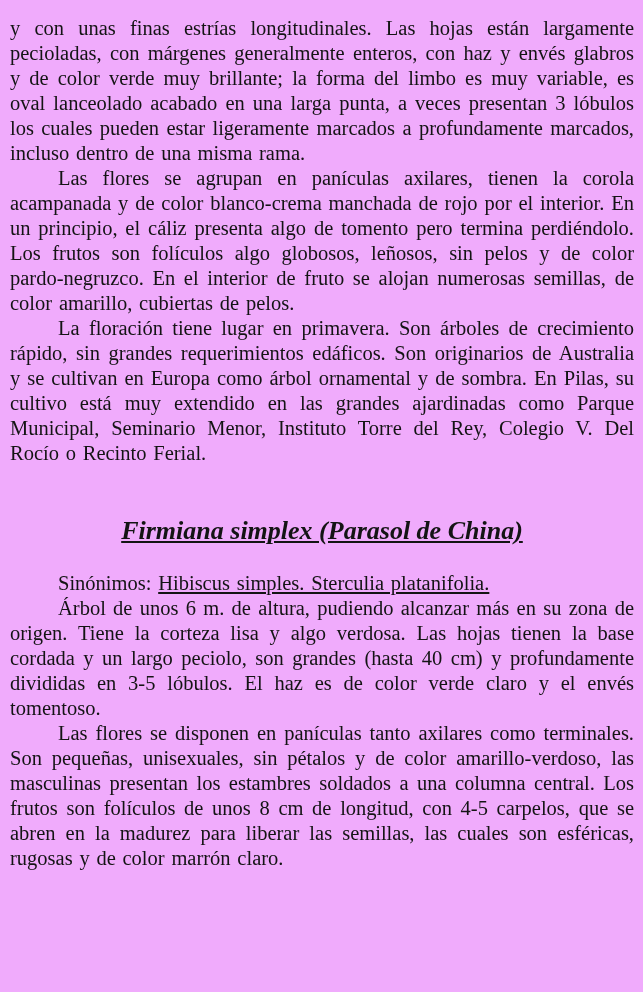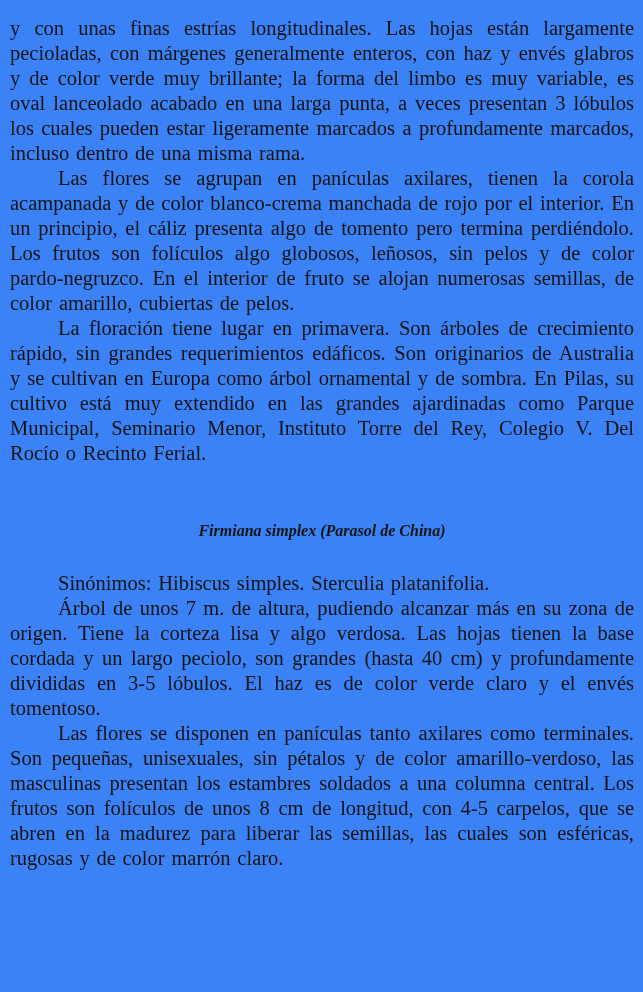--- a/index.html
+++ b/index.html
@@ -28,41 +28,43 @@
     word-spacing: 0.08em;
   }
   .para.first {
     text-indent: 0;
   }
   .heading {
     margin: 52px 0 27px 0;
     text-align: center;
     font-weight: 700;
     font-style: italic;
-    font-size: 16px;
+    font-size: 26px;
     line-height: 26px;
     text-indent: 0;
+    text-decoration: underline;
   }
   .underline {
+    text-decoration: underline;
     margin-top: 24px;
   }
 </style>
 </head>
 <body style="background: rgb(255, 255, 255);">
 
-<div class="page" style="background: #3b82f6; color: rgb(20, 20, 20);">
+<div class="page" style="background: #f0abfc; color: rgb(20, 20, 20);">
 
   <p class="para first">y con unas finas estrías longitudinales. Las hojas están largamente pecioladas, con márgenes generalmente enteros, con haz y envés glabros y de color verde muy brillante; la forma del limbo es muy variable, es oval lanceolado acabado en una larga punta, a veces presentan 3 lóbulos los cuales pueden estar ligeramente marcados a profundamente marcados, incluso dentro de una misma rama.</p>
 
   <p class="para">Las flores se agrupan en panículas axilares, tienen la corola acampanada y de color blanco-crema manchada de rojo por el interior. En un principio, el cáliz presenta algo de tomento pero termina perdiéndolo. Los frutos son folículos algo globosos, leñosos, sin pelos y de color pardo-negruzco. En el interior de fruto se alojan numerosas semillas, de color amarillo, cubiertas de pelos.</p>
 
   <p class="para">La floración tiene lugar en primavera. Son árboles de crecimiento rápido, sin grandes requerimientos edáficos. Son originarios de Australia y se cultivan en Europa como árbol ornamental y de sombra. En Pilas, su cultivo está muy extendido en las grandes ajardinadas como Parque Municipal, Seminario Menor, Instituto Torre del Rey, Colegio V. Del Rocío o Recinto Ferial.</p>
 
   <h2 class="heading">Firmiana simplex (Parasol de China)</h2>
 
   <p class="para"><span>Sinónimos: </span><span class="underline">Hibiscus simples. Sterculia platanifolia.</span></p>
 
-  <p class="para">Árbol de unos 7 m. de altura, pudiendo alcanzar más en su zona de origen. Tiene la corteza lisa y algo verdosa. Las hojas tienen la base cordada y un largo peciolo, son grandes (hasta 40 cm) y profundamente divididas en 3-5 lóbulos. El haz es de color verde claro y el envés tomentoso.</p>
+  <p class="para">Árbol de unos 6 m. de altura, pudiendo alcanzar más en su zona de origen. Tiene la corteza lisa y algo verdosa. Las hojas tienen la base cordada y un largo peciolo, son grandes (hasta 40 cm) y profundamente divididas en 3-5 lóbulos. El haz es de color verde claro y el envés tomentoso.</p>
 
   <p class="para">Las flores se disponen en panículas tanto axilares como terminales. Son pequeñas, unisexuales, sin pétalos y de color amarillo-verdoso, las masculinas presentan los estambres soldados a una columna central. Los frutos son folículos de unos 8 cm de longitud, con 4-5 carpelos, que se abren en la madurez para liberar las semillas, las cuales son esféricas, rugosas y de color marrón claro.</p>
 
 
 </div>
 
 </body></html>

